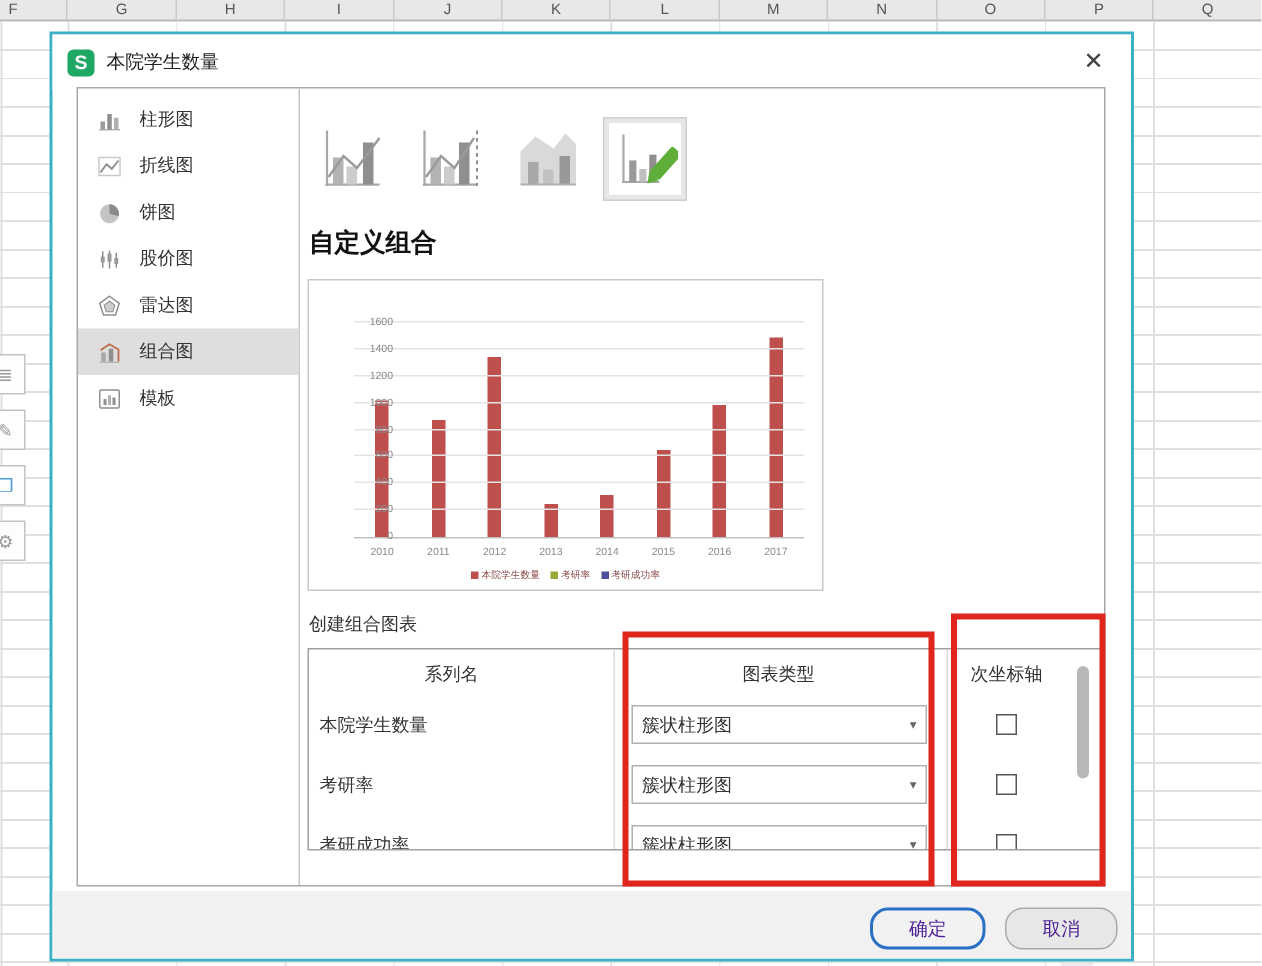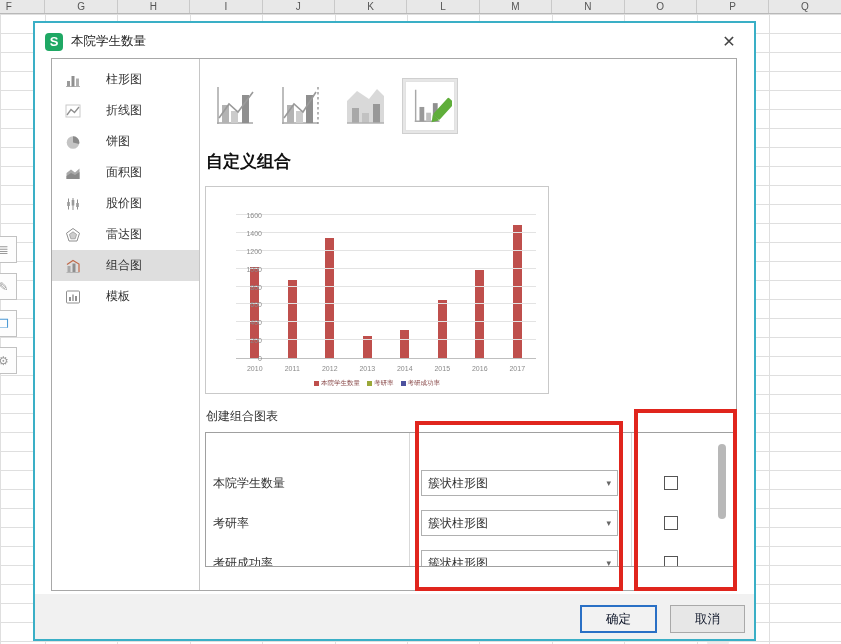--- a/index.html
+++ b/index.html
@@ -35,21 +35,21 @@
   .logo{width:18px;height:18px;border-radius:4px;background:var(--logo-green);color:#fff;
     font-weight:bold;font-size:13px;display:flex;align-items:center;justify-content:center;}
   .dlg-title{margin-left:8px;font-size:12.5px;color:#222;}
   .dlg-close{position:absolute;right:14px;top:8px;font-size:16px;color:#444;width:22px;
     height:22px;text-align:center;line-height:22px;cursor:default;}
   .main-panel{position:absolute;left:16px;top:35px;width:686px;height:533px;
     border:1px solid #a8a8a8;background:#fff;}
   
   .sidebar{position:absolute;left:0;top:0;bottom:0;width:148px;border-right:1px solid #c6c6c6;
     padding-top:5px;}
-  .sb-item{height:31px;display:flex;align-items:center;padding-left:13px;gap:25px;
+  .sb-item{height:31px;display:flex;align-items:center;padding-left:13px;gap:12px;
     font-size:12px;color:#333;cursor:default;}
   .sb-item.selected{background:#dedede;}
   .sb-icon{width:16px;height:16px;flex:none;}
   
   .content{position:absolute;left:149px;top:0;right:0;bottom:0;}
   .subtype-row{position:absolute;left:6px;top:19px;display:flex;gap:9px;align-items:center;}
   .subtype{width:56px;height:56px;display:flex;align-items:center;justify-content:center;}
   .subtype.selected{background:#e6e6e6;border:1px solid #cfcfcf;}
   .subtype.selected .tile{background:#fff;border:1px solid #e2e2e2;padding:2px;}
   .section-heading{position:absolute;left:5px;top:91px;font-size:17px;font-weight:bold;color:#111;}
@@ -88,22 +88,22 @@
   .sec-checkbox{position:absolute;left:458px;top:13px;width:14px;height:14px;
     appearance:none;-webkit-appearance:none;border:1.5px solid #555;background:#fff;}
   .scroll-thumb{position:absolute;left:512px;top:11px;width:8px;height:75px;background:#b8b8b8;
     border-radius:4px;}
   
   .anno{position:absolute;border:4px solid var(--annotation);pointer-events:none;z-index:30;}
   .anno1{left:415px;top:421px;width:208px;height:170px;}
   .anno2{left:634px;top:409px;width:103px;height:182px;}
   
   .dlg-footer{position:absolute;left:0;right:0;bottom:0;height:45px;background:#f1f1f1;}
-  .btn{position:absolute;top:11px;height:28px;font-size:12.5px;color:#0f172a;cursor:default;
-    font-family:inherit;}
+  .btn{position:absolute;top:11px;height:28px;font-size:12.5px;color:#4c1d95;cursor:default;
+    font-family:inherit;border-radius:12px;}
   .btn-ok{left:545px;width:77px;background:#f2f2f2;border:2px solid var(--ok-border);}
   .btn-cancel{left:635px;width:75px;background:#e7e7e7;border:1px solid #a9a9a9;}
   svg{display:block;}
 </style>
 </head>
 <body>
 
 <div class="screen">
 
   <div class="grid-bg"></div>
@@ -161,27 +161,20 @@
               <polyline points="2,12 6,6.5 9.5,9.5 14,4" fill="none" stroke="#8f8f8f" stroke-width="1.3"></polyline>
             </svg>
           <span>折线图</span>
         </div>
         <div class="sb-item">
           <svg class="sb-icon" viewBox="0 0 16 16">
               <circle cx="8" cy="8.5" r="6.3" fill="#c4c4c4"></circle>
               <path d="M8 8.5 L8 2.2 A6.3 6.3 0 0 1 14.1 10.1 Z" fill="#8a8a8a"></path>
             </svg>
           <span>饼图</span>
-        </div>
-        <div class="sb-item">
-          <svg class="sb-icon" viewBox="0 0 16 16">
-              <polygon points="1.5,14 1.5,8 6,4.5 10,7.5 14.5,3.5 14.5,14" fill="#a9a9a9"></polygon>
-              <polygon points="1.5,14 1.5,11 6,8 10,10 14.5,7 14.5,14" fill="#8a8a8a"></polygon>
-            </svg>
-          <span>面积图</span>
         </div>
         <div class="sb-item">
           <svg class="sb-icon" viewBox="0 0 16 16">
               <g stroke="#8f8f8f" stroke-width="1">
                 <path d="M3.5 2.5v11M8 2v12M12.5 3.5v10"></path>
               </g>
               <g fill="#9a9a9a">
                 <rect x="2.2" y="6" width="2.6" height="4"></rect>
                 <rect x="6.7" y="4" width="2.6" height="5.5"></rect>
                 <rect x="11.2" y="7" width="2.6" height="4"></rect>
@@ -335,20 +328,25 @@
                 <span>考研成功率</span>
               </span>
             </div>
         </div>
 
         <div class="create-label">创建组合图表</div>
 
         <div class="combo-table">
           <div class="col-divider" style="left:203px;"></div>
           <div class="col-divider" style="left:425px;"></div>
+          <div class="tbl-header">
+            <span style="left:95px;">系列名</span>
+            <span style="left:313px;">图表类型</span>
+            <span style="left:465px;">次坐标轴</span>
+          </div>
 
           <div class="tbl-row" style="top:30px;">
             <span class="series-name">本院学生数量</span>
             <div class="dropdown">
               <span>簇状柱形图</span>
               <span class="dd-arrow">▾</span>
             </div>
             <input type="checkbox" class="sec-checkbox" style="">
           </div>
 

